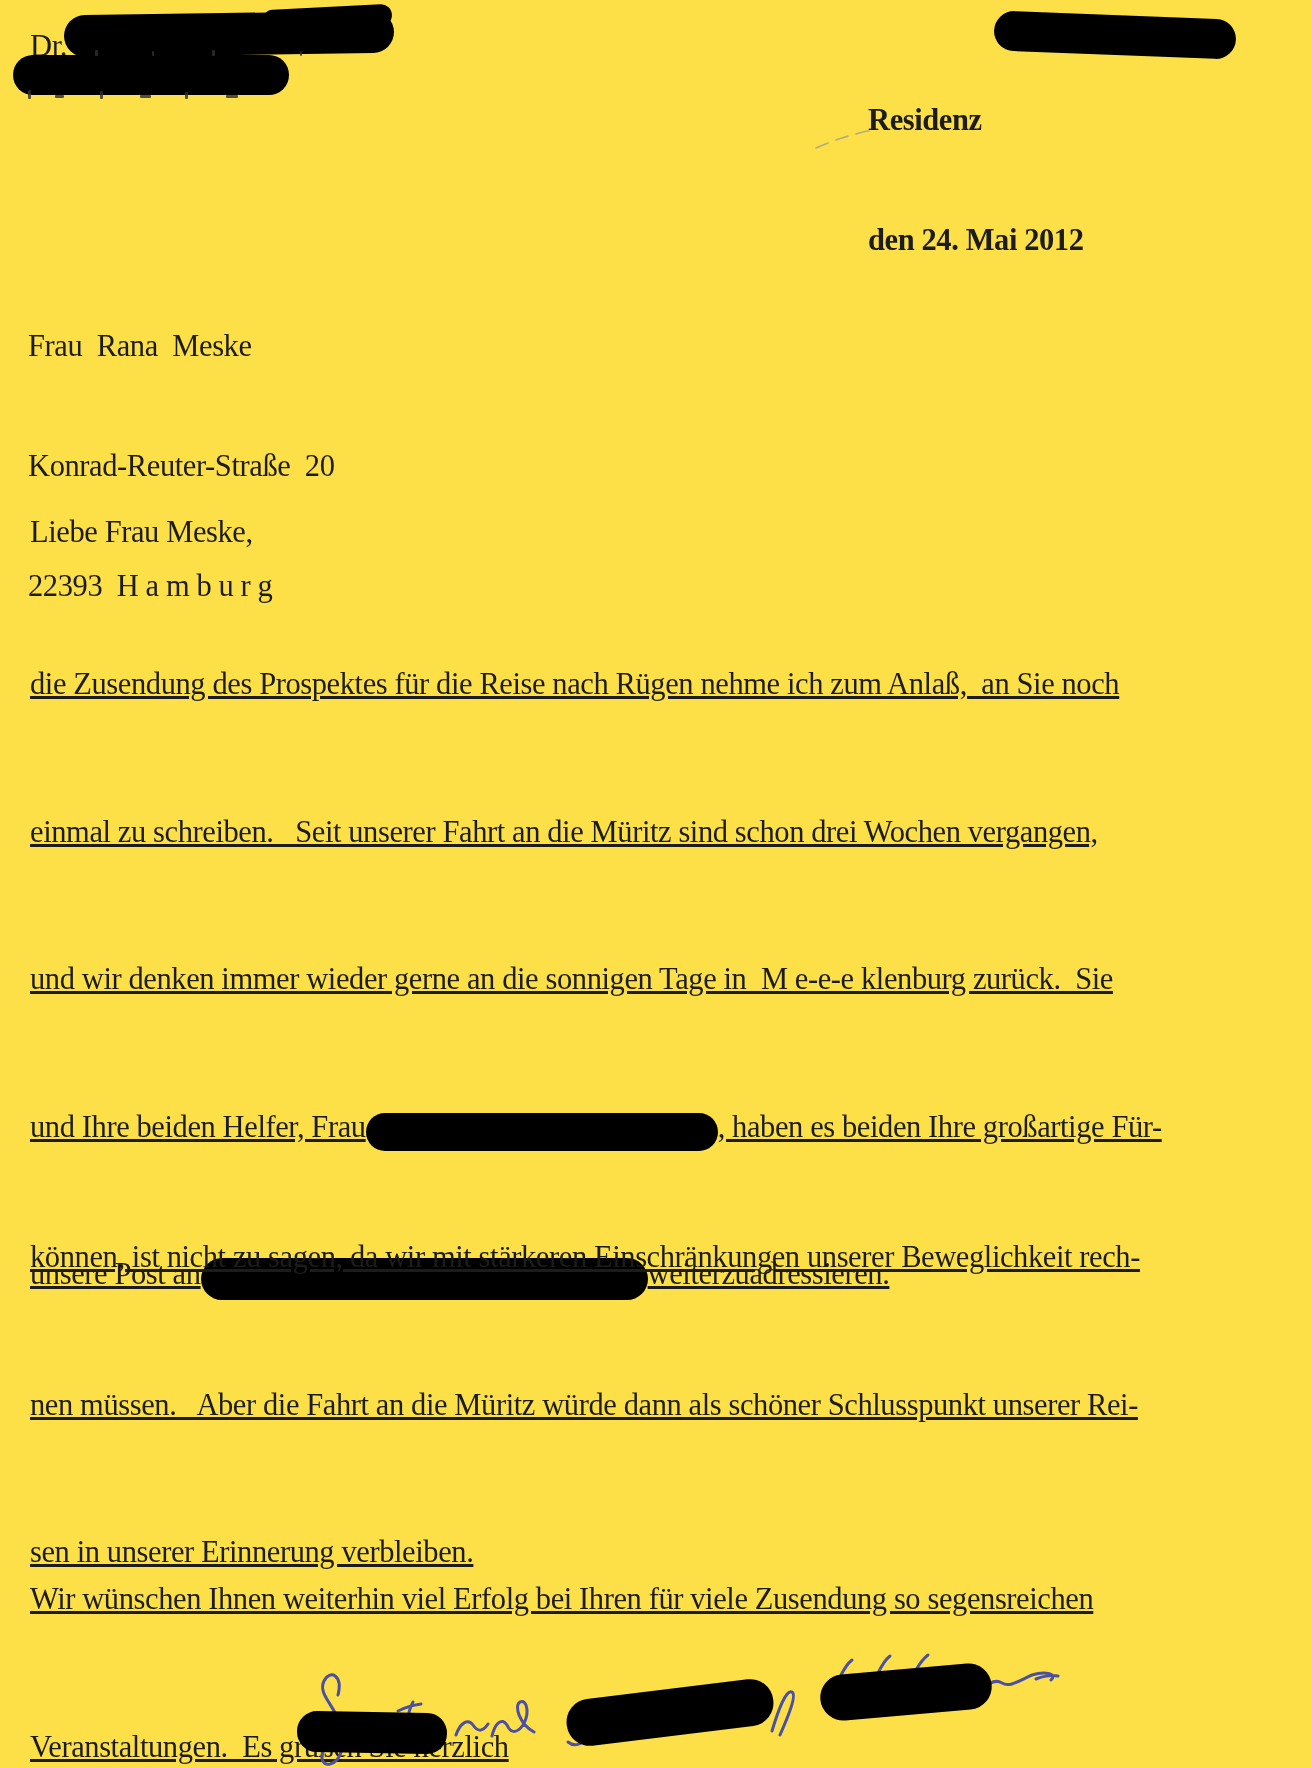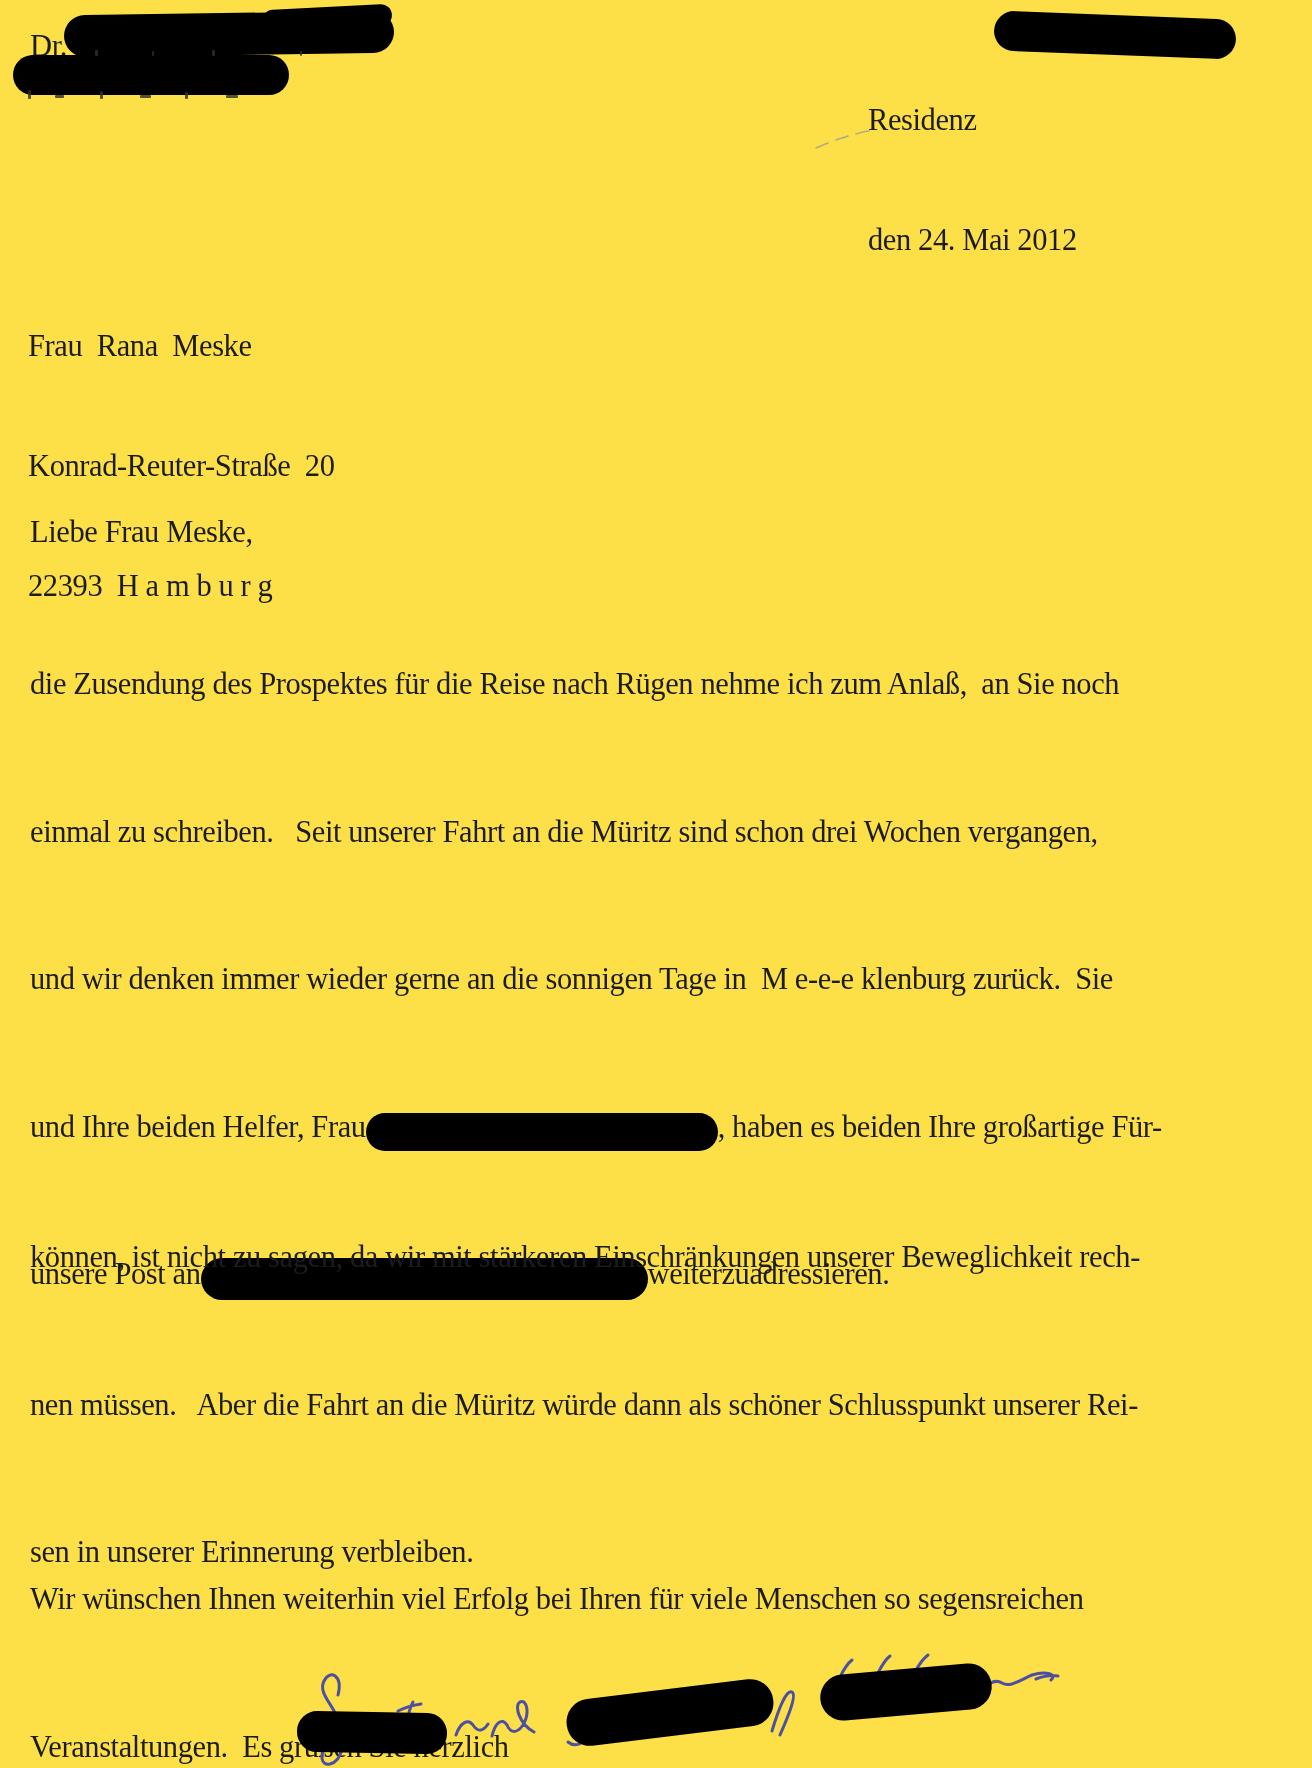--- a/index.html
+++ b/index.html
@@ -2,21 +2,21 @@
 <html><head>
 <meta charset="utf-8">
 <style>
   html,body{margin:0;padding:0;background:#ffffff;}
   .page{
     position:relative;width:1312px;height:1768px;background:#fde047;
     font-family:"Liberation Serif",serif;color:#1c1c1c;overflow:hidden;
   }
   .txt{position:absolute;white-space:pre;font-size:30.5px;letter-spacing:-0.4px;line-height:40px;}
   .para{position:absolute;left:30px;white-space:pre;font-size:30.5px;letter-spacing:-0.4px;}
-  .para .line{line-height:77.6px;white-space:pre;}
+  .para .line{line-height:77.6px;white-space:pre;text-decoration:underline;}
   .redact{position:absolute;background:#000;}
   .inline-redact{
     display:inline-block;background:#000;vertical-align:middle;
     transform:translateY(2px);
   }
   .ir-helpers{width:352px;height:38px;border-radius:19px;}
   .ir-post{width:447px;height:42px;border-radius:21px;}
   .frag{position:absolute;background:#2f2f2f;opacity:.82;border-radius:1px;}
   .sig-bar{position:absolute;background:#000;z-index:3;}
   svg{display:block;}
@@ -35,21 +35,21 @@
   <span class="frag" style="left:152px;top:51px;width:2px;height:5px;"></span>
   <span class="frag" style="left:212px;top:50px;width:3px;height:6px;"></span>
   <span class="frag" style="left:300px;top:51px;width:2px;height:5px;"></span>
   <span class="frag" style="left:28px;top:90px;width:3px;height:9px;"></span>
   <span class="frag" style="left:55px;top:95px;width:9px;height:3px;"></span>
   <span class="frag" style="left:100px;top:91px;width:3px;height:8px;"></span>
   <span class="frag" style="left:140px;top:95px;width:11px;height:3px;"></span>
   <span class="frag" style="left:185px;top:92px;width:3px;height:7px;"></span>
   <span class="frag" style="left:226px;top:95px;width:12px;height:3px;"></span>
 
-  <div class="txt" style="left:868px;top:20px;">
+  <div class="txt" style="left:868px;top:20px;font-weight:bold;">
     <div>Residenz</div>
     <div>den 24. Mai 2012</div>
   </div>
   <div class="redact" style="left:994px;top:15px;width:242px;height:40px;border-radius:20px;transform:rotate(2.2deg);"></div>
 
   <svg style="position:absolute;left:812px;top:126px;" width="60" height="26" viewBox="0 0 60 26">
     <path d="M4 22 C10 19 14 18 16 17 M24 14 C30 12 34 11 36 10 M44 8 C50 6 54 5 57 5" fill="none" stroke="#9a9a9a" stroke-width="1.6" stroke-linecap="round" opacity="0.75"></path>
   </svg>
 
   <div class="txt" style="left:28px;top:246px;">
@@ -68,21 +68,21 @@
     <div class="line"><span>unsere Post an</span><span class="inline-redact ir-post"></span><span>weiterzuadressieren.</span></div>
   </div>
 
   <div class="para" style="top:1149px;">
     <div class="line">können, ist nicht zu sagen, da wir mit stärkeren Einschränkungen unserer Beweglichkeit rech-</div>
     <div class="line">nen müssen.   Aber die Fahrt an die Müritz würde dann als schöner Schlusspunkt unserer Rei-</div>
     <div class="line">sen in unserer Erinnerung verbleiben.</div>
   </div>
 
   <div class="para" style="top:1491px;">
-    <div class="line">Wir wünschen Ihnen weiterhin viel Erfolg bei Ihren für viele Menschen so segensreichen</div>
+    <div class="line">Wir wünschen Ihnen weiterhin viel Erfolg bei Ihren für viele Zusendung so segensreichen</div>
     <div class="line">Veranstaltungen.  Es grüßen Sie herzlich</div>
   </div>
 
   <svg style="position:absolute;left:280px;top:1645px;z-index:1;" width="800" height="123" viewBox="0 0 800 123">
     <g fill="none" stroke="#4b50a2" stroke-width="3" stroke-linecap="round" stroke-linejoin="round">
       <path d="M58 50 C63 30 50 24 44 36 C38 48 52 58 59 76 C67 96 62 116 50 119 C41 121 39 110 47 100"></path>
       <path d="M126 80 C128 70 130 62 133 57 M118 66 C126 62 134 60 141 59"></path>
       <path d="M176 90 C180 78 188 73 193 80 C197 86 202 88 208 79 M212 91 C215 78 222 72 227 80 C230 87 236 90 243 80 C250 68 247 54 240 57 C234 60 239 79 254 87"></path>
       <path d="M288 97 C294 102 302 100 307 92"></path>
       <path d="M492 86 C498 66 506 44 512 47 C517 50 508 72 500 90"></path>

